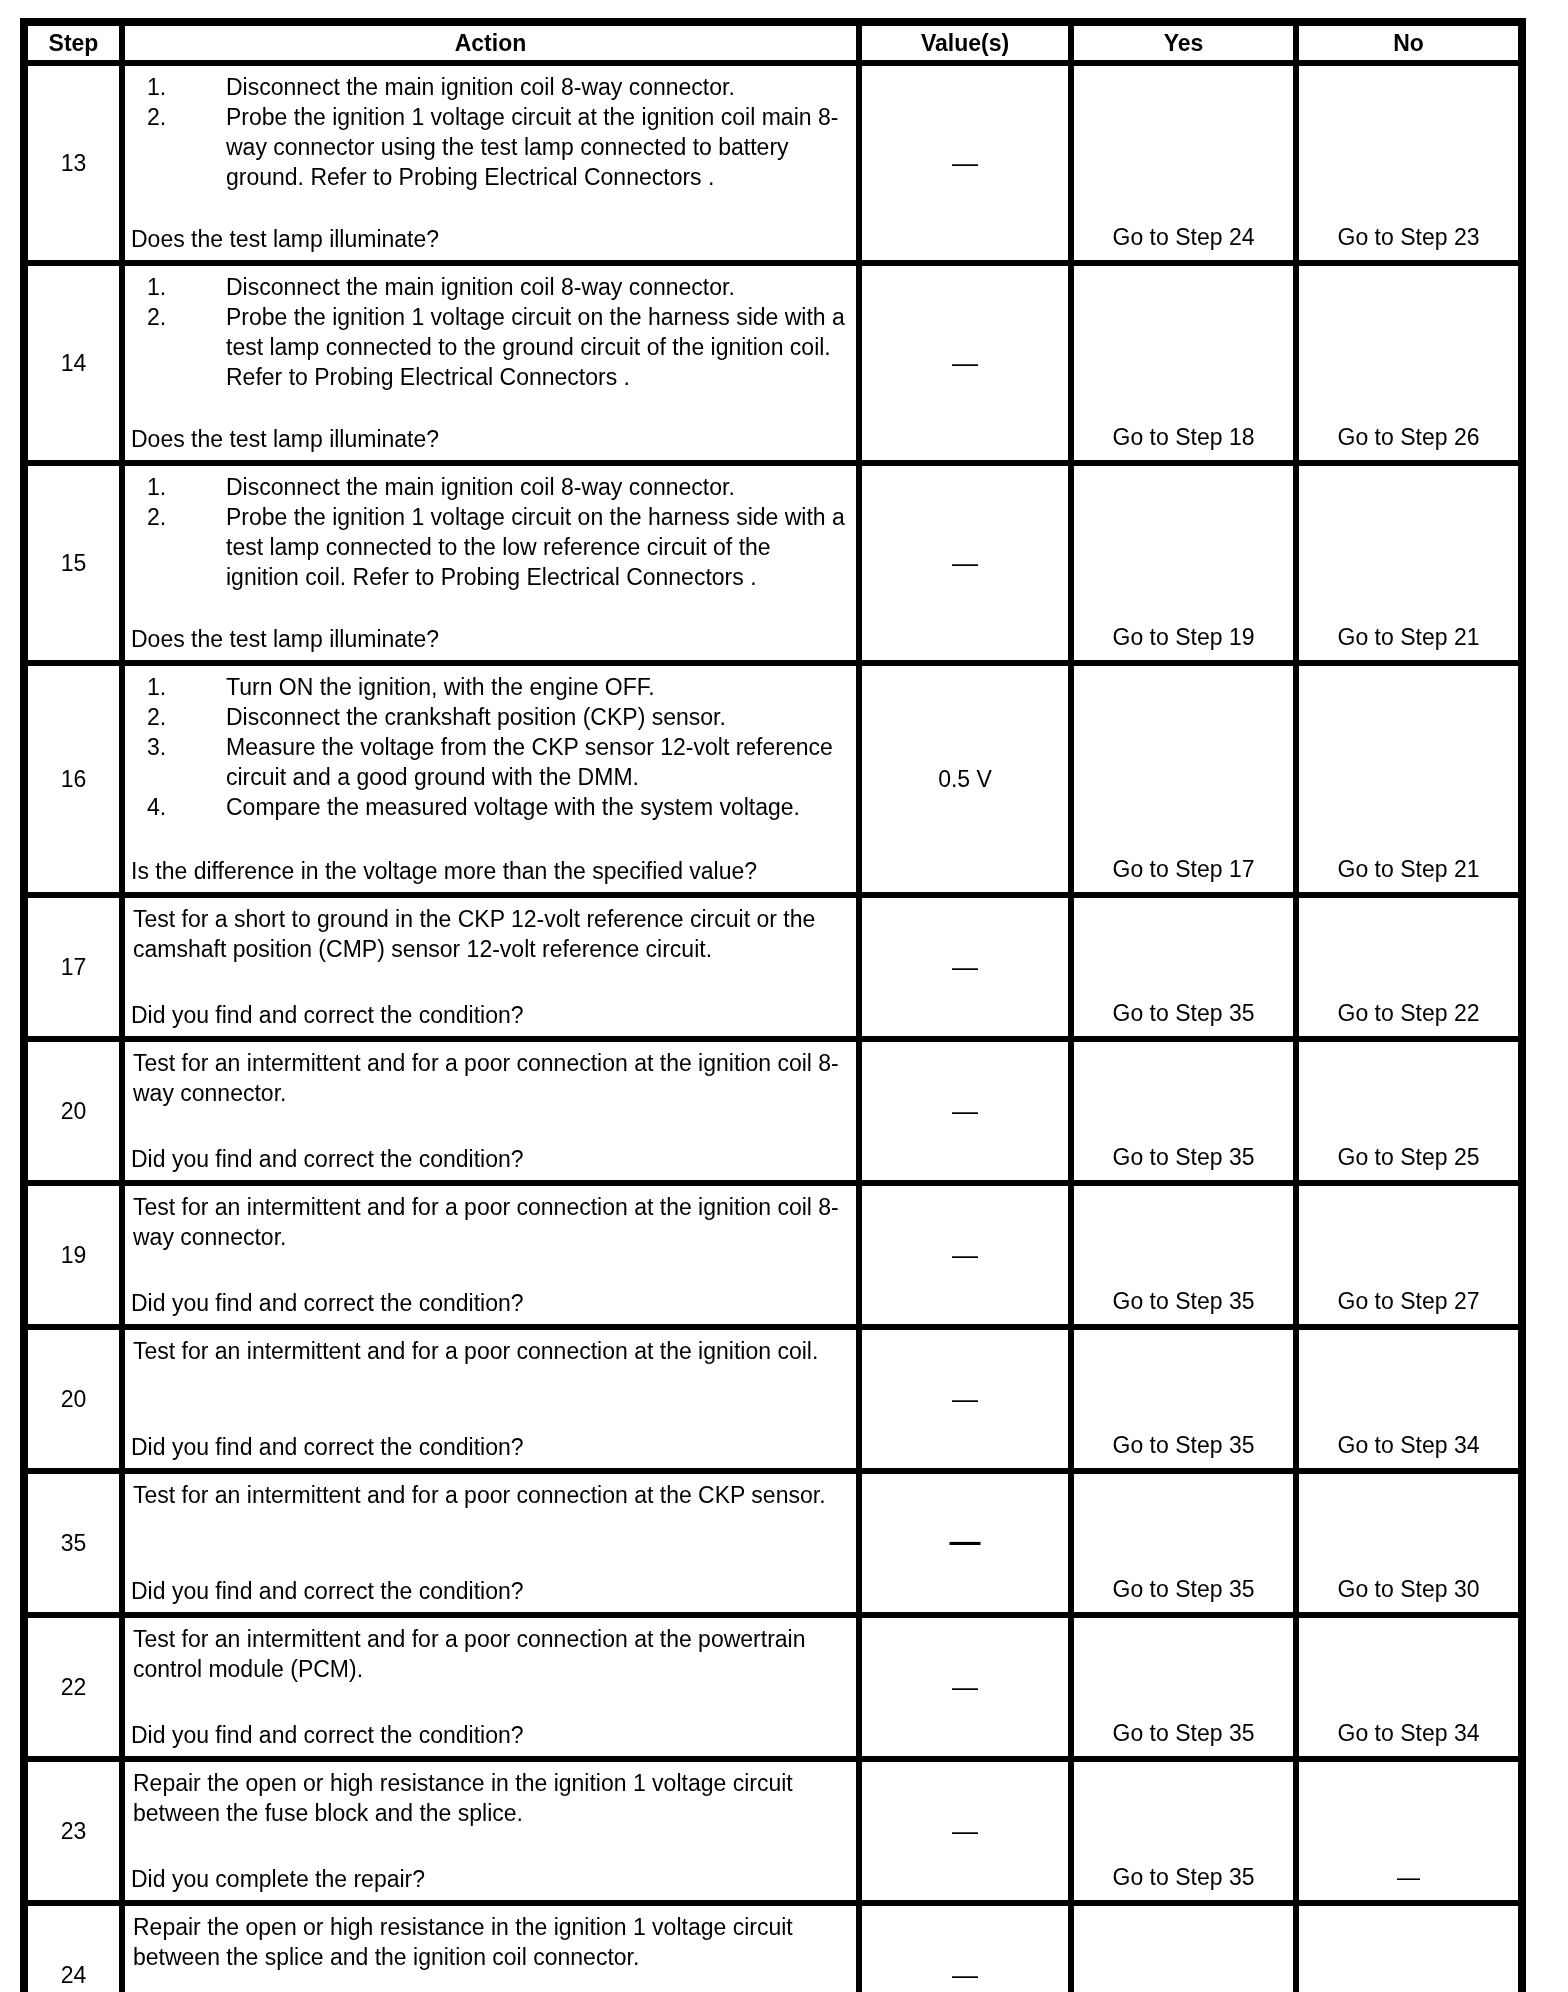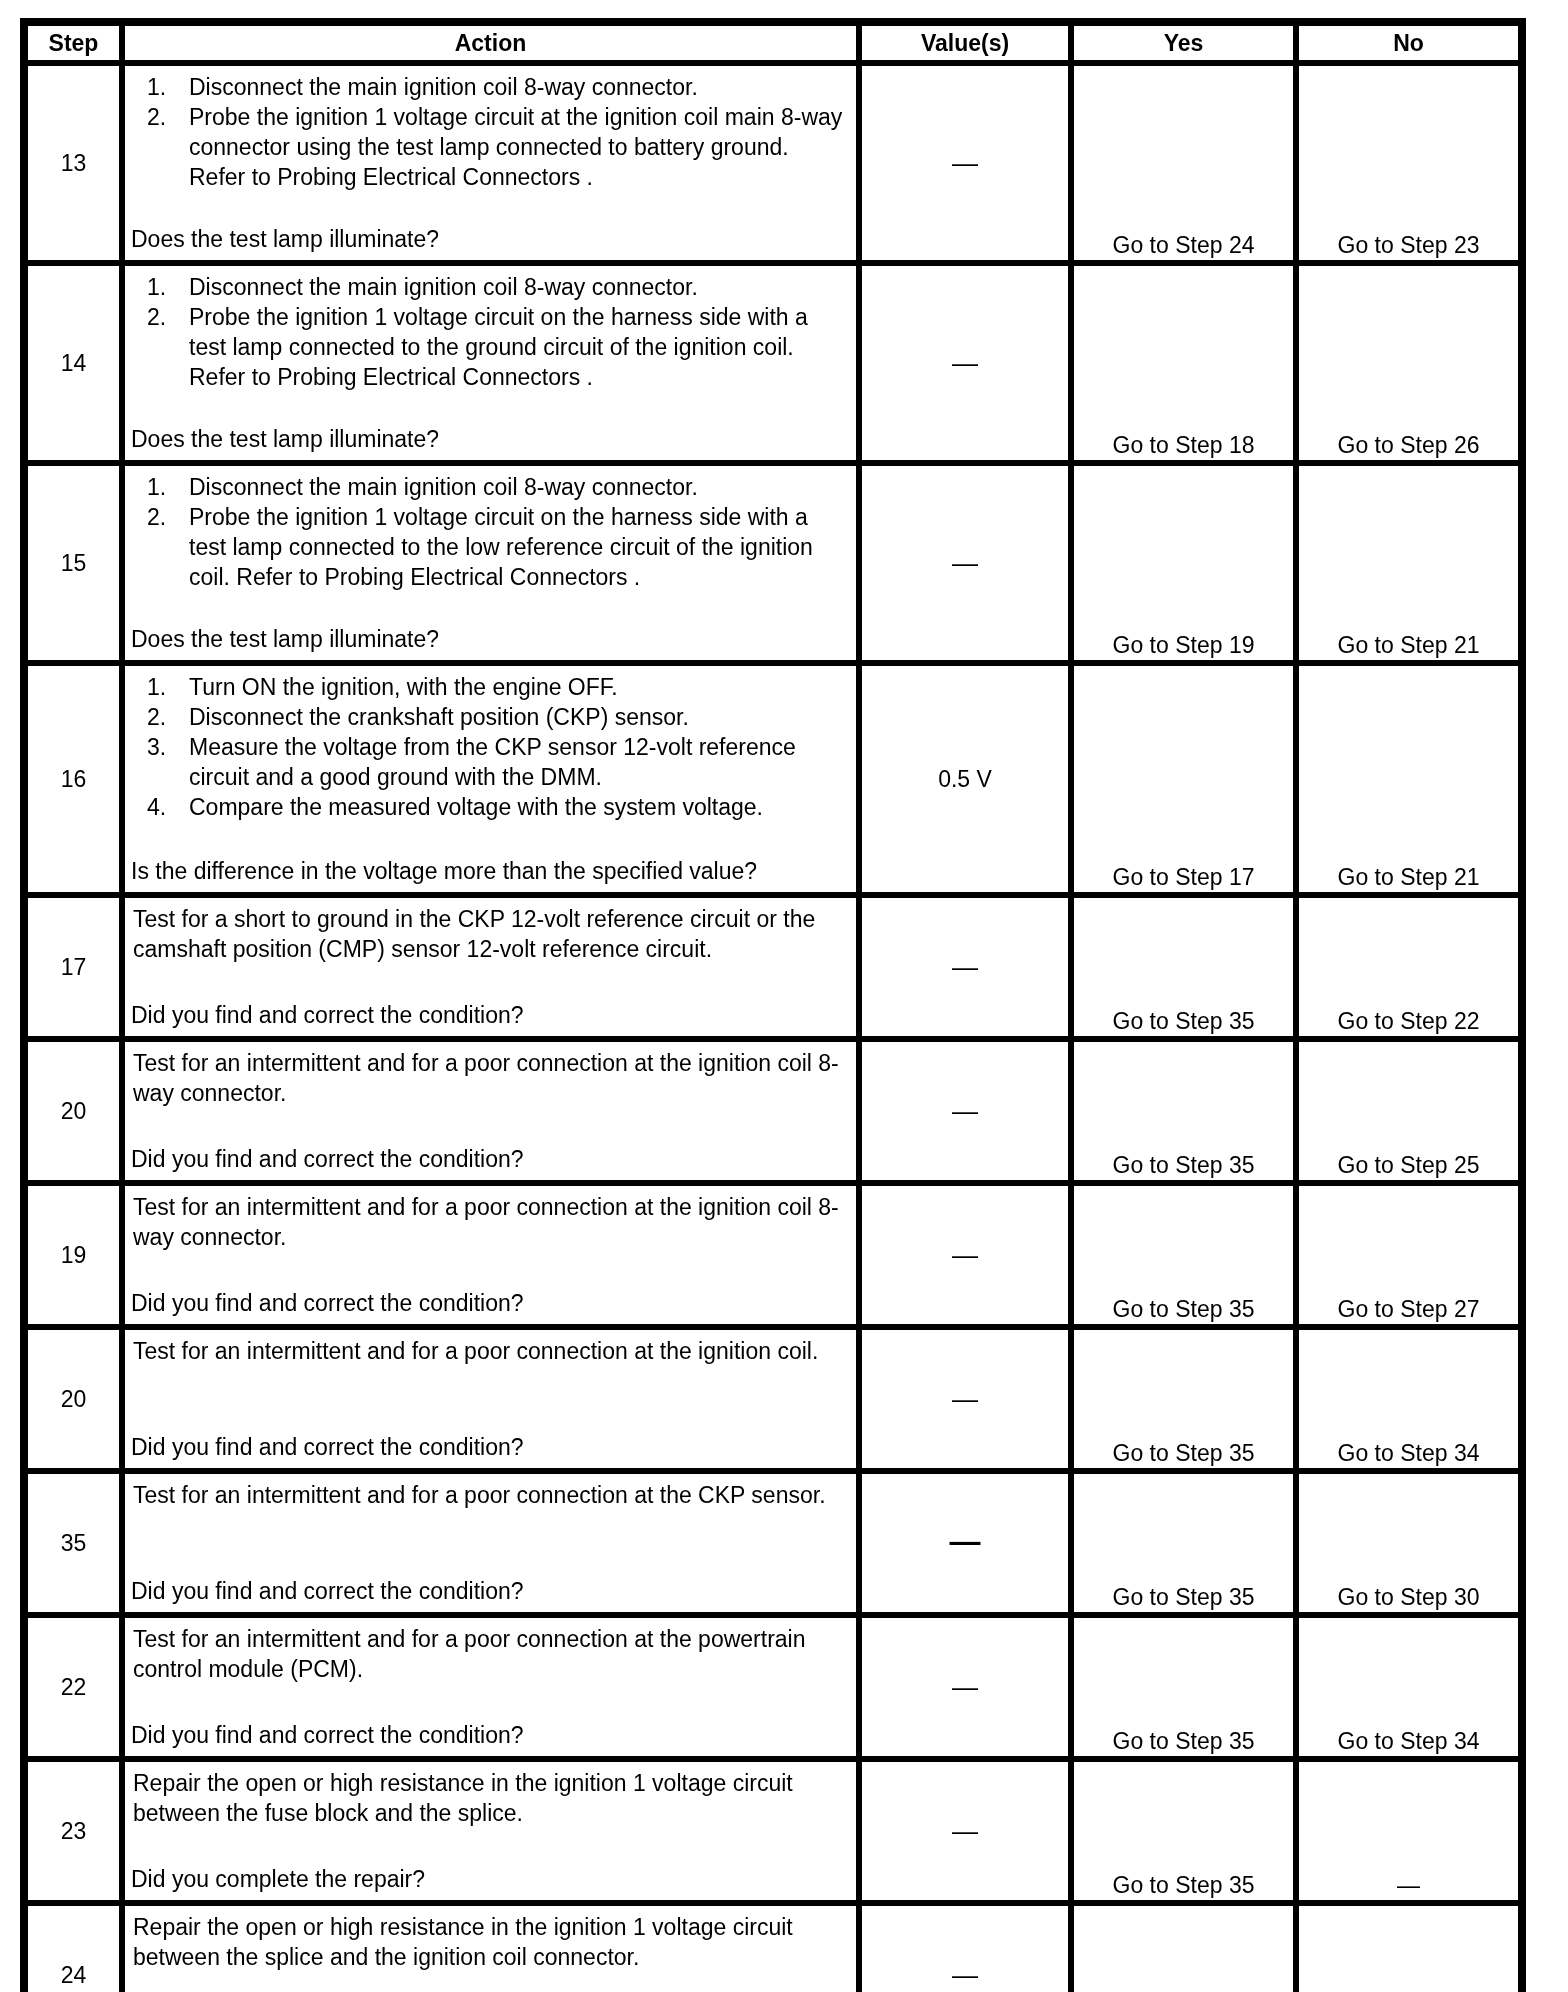--- a/index.html
+++ b/index.html
@@ -67,37 +67,38 @@
   }
   .action-body.para{
     padding-left:8px;
   }
   .oli{
     display:grid;
     grid-template-columns:42px 1fr;
     margin-left:22px;
   }
   .oli .num{display:block;}
-  .oli .txt{display:block;}
+  .oli .txt{display:block;margin-left:37px;}
   .question{
     margin-top:auto;
     padding-left:6px;
   }
   td.value{
     text-align:center;
     vertical-align:middle;
   }
   .vtext.dash{font-size:26px;}
   .vtext.dash.bold{font-weight:bold;font-size:31px;}
   td.yesno{
     text-align:center;
     vertical-align:bottom;
   }
   .yn{
     display:block;
+    padding-bottom:8px;
   }
 </style>
 </head>
 <body>
 
 <div class="page">
   <table class="diag">
     <colgroup>
       <col class="c-step">
         <col class="c-action">

